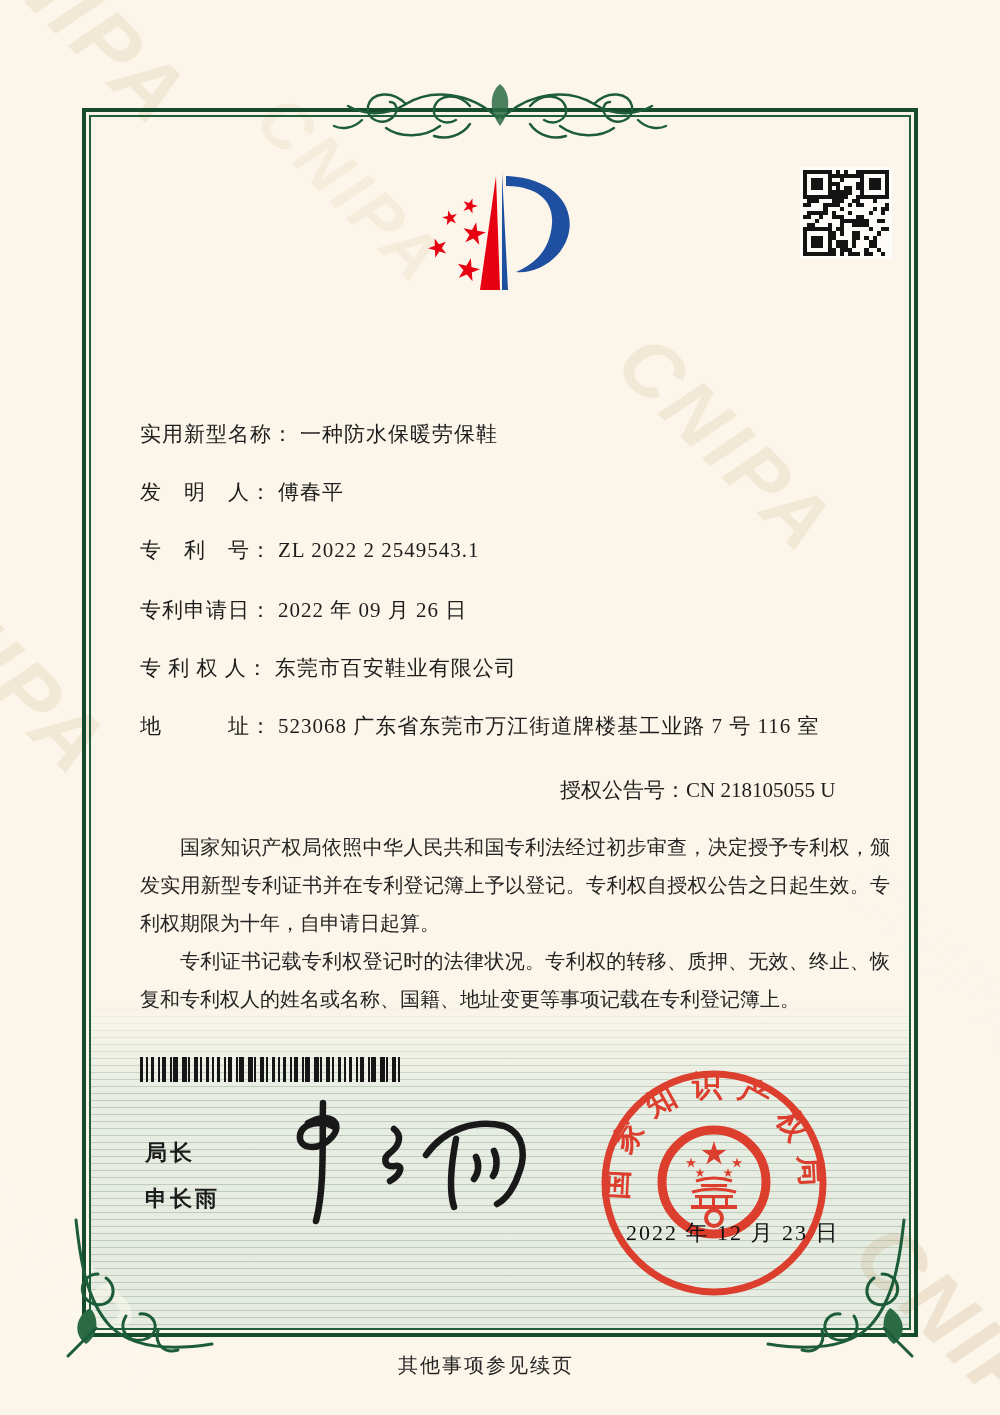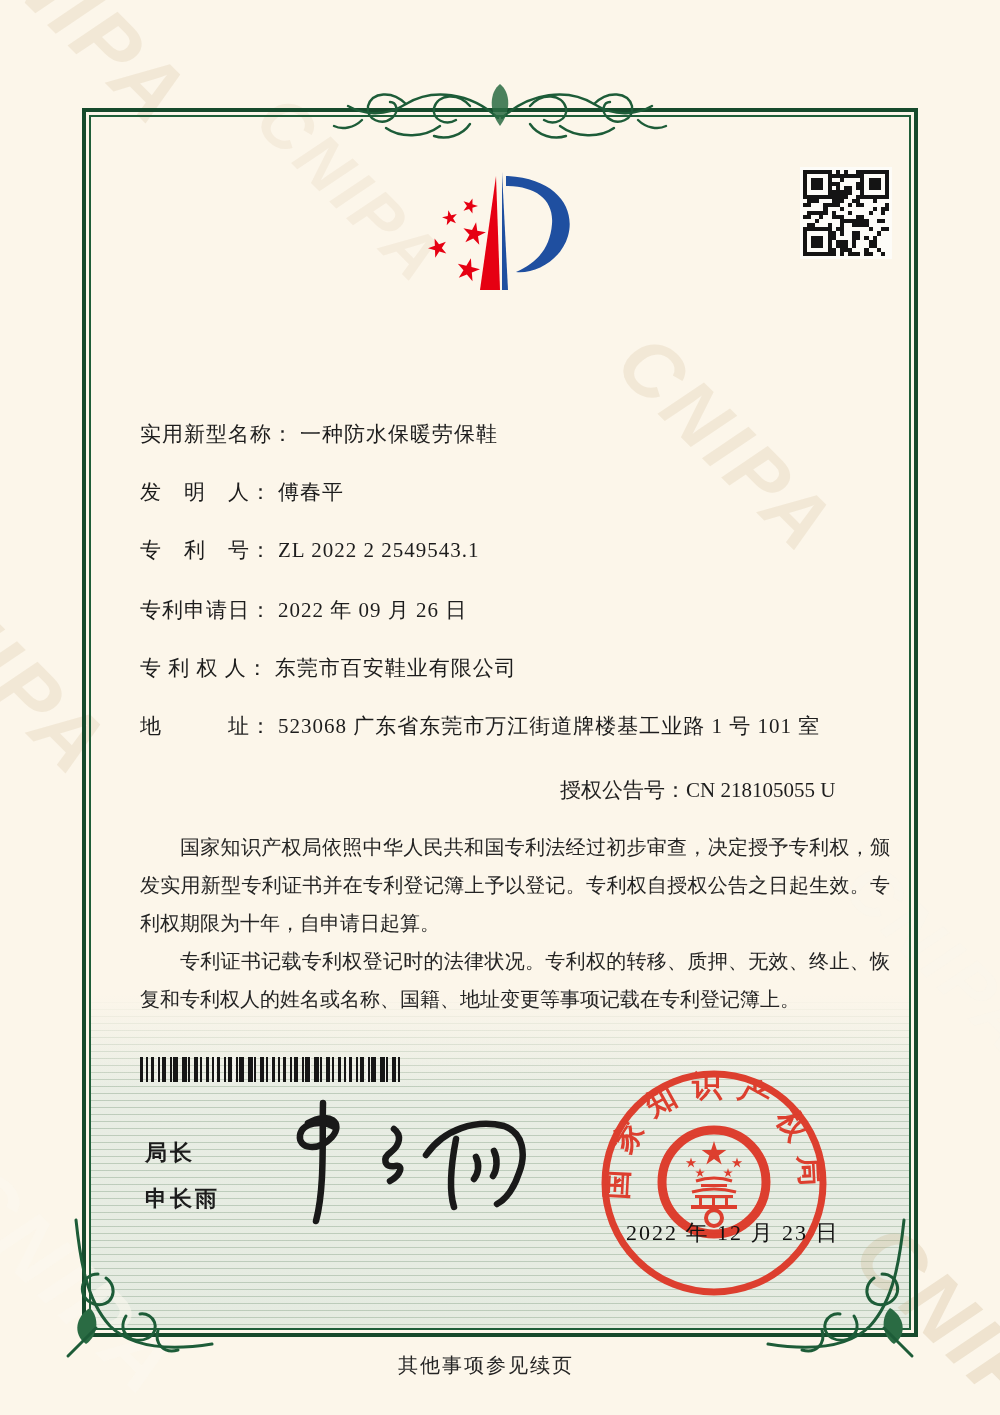--- a/index.html
+++ b/index.html
@@ -399,21 +399,21 @@
     <div class="frow r2">
       <span class="lbl">专　利　号：</span><span class="val">ZL 2022 2 2549543.1</span>
     </div>
     <div class="frow r3">
       <span class="lbl">专利申请日：</span><span class="val">2022 年 09 月 26 日</span>
     </div>
     <div class="frow r4">
       <span class="lbl">专 利 权 人：</span><span class="val">东莞市百安鞋业有限公司</span>
     </div>
     <div class="frow r5">
-      <span class="lbl">地　　　址：</span><span class="val">523068 广东省东莞市万江街道牌楼基工业路 1 号 101 室</span>
+      <span class="lbl">地　　　址：</span><span class="val">523068 广东省东莞市万江街道牌楼基工业路 7 号 116 室</span>
     </div>
     <div class="grant-row">
       <span class="grant-no"><span class="lbl">授权公告号：</span><span class="val">CN 218105055 U</span></span>
     </div>
   </div>
 
   <div class="bodytext">
     <p>国家知识产权局依照中华人民共和国专利法经过初步审查，决定授予专利权，颁发实用新型专利证书并在专利登记簿上予以登记。专利权自授权公告之日起生效。专利权期限为十年，自申请日起算。</p>
     <p>专利证书记载专利权登记时的法律状况。专利权的转移、质押、无效、终止、恢复和专利权人的姓名或名称、国籍、地址变更等事项记载在专利登记簿上。</p>
   </div>

